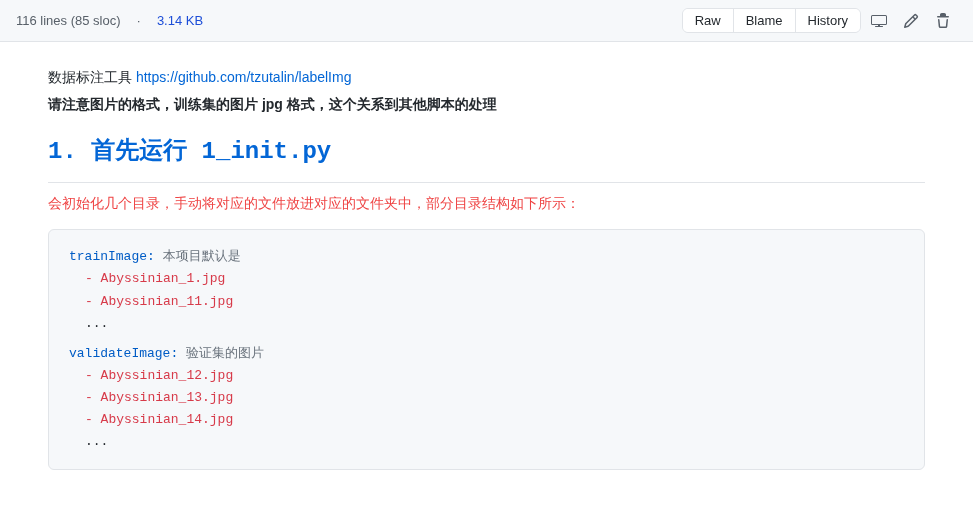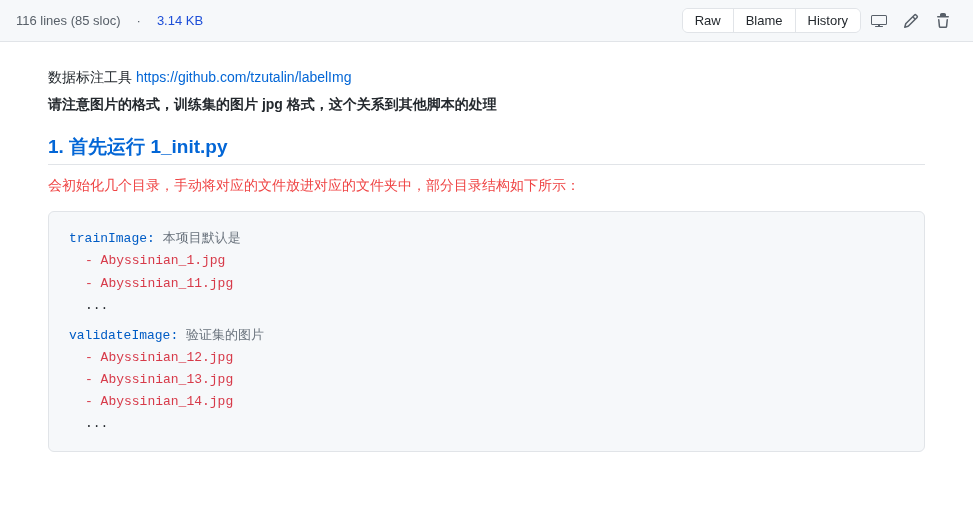--- a/index.html
+++ b/index.html
@@ -83,26 +83,27 @@
       color: #0366d6;
       text-decoration: none;
       text-align: right;
     }
     .bold-line {
       font-weight: 600;
       margin-bottom: 12px;
       margin-top: 4px;
     }
     .heading {
-      font-size: 19px;
+      font-size: 24px;
       font-weight: 600;
       margin-top: 20px;
       margin-bottom: 12px;
-      padding-bottom: 4px;
+      padding-bottom: 16px;
       border-bottom: 1px solid #e1e4e8;
+      font-family: Liberation Mono, monospace;
     }
     .heading .heading-link {
       color: #0366d6;
       text-decoration: none;
     }
     .desc-line {
       margin-bottom: 16px;
       color: #ef4444;
     }
     .code-block {

